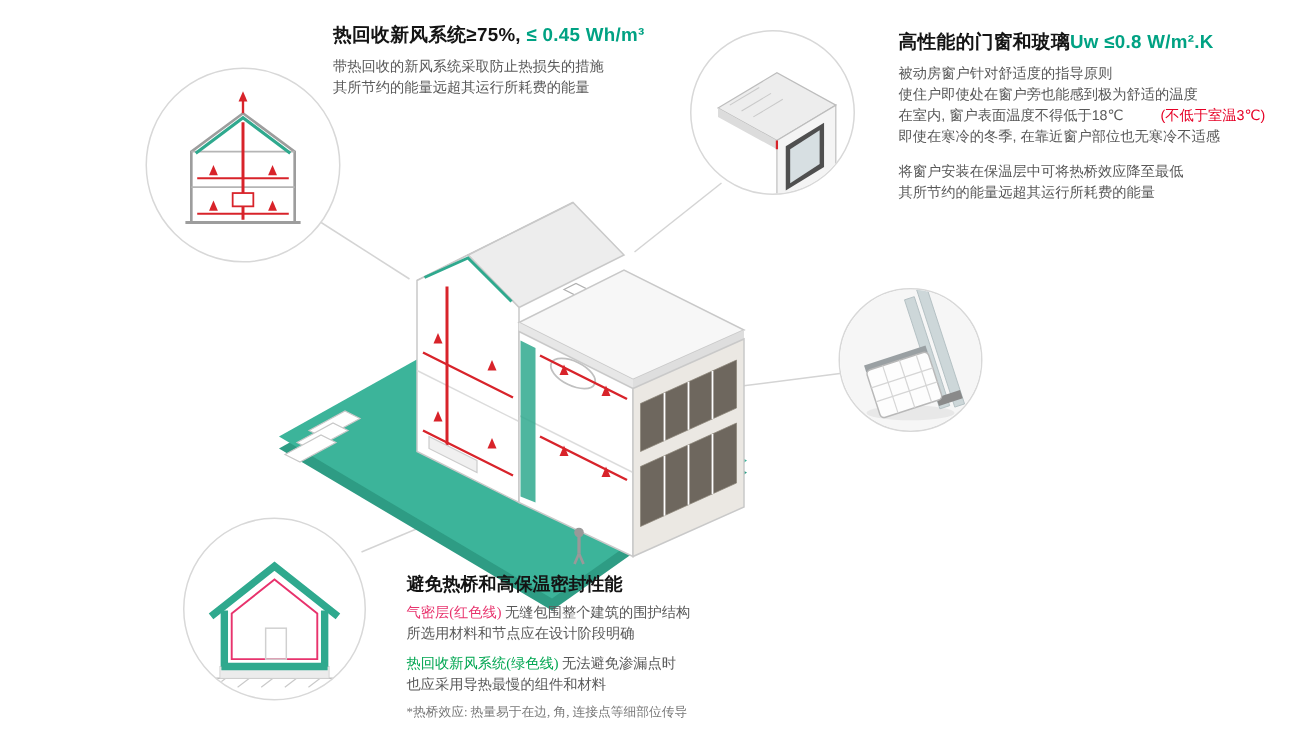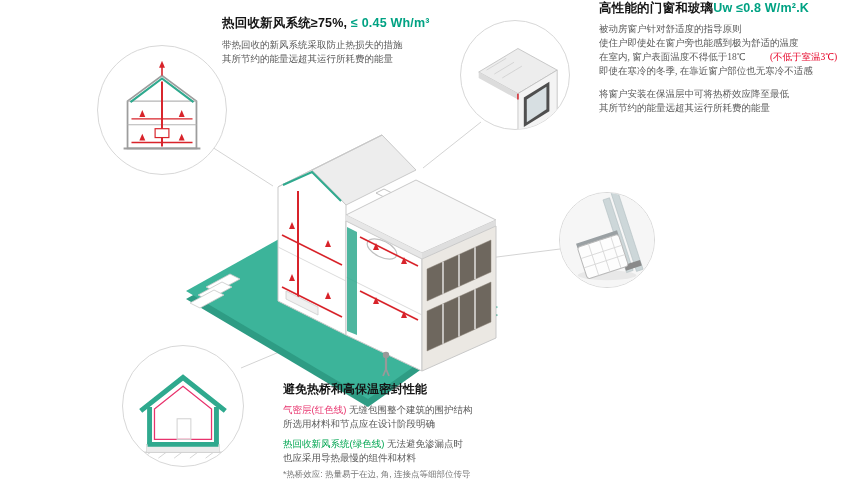--- a/index.html
+++ b/index.html
@@ -168,35 +168,35 @@
   </div>
 
   <div class="abs" style="left:207px;top:15px;">
     <div class="title"><span>热回收新风系统≥75%, </span><span class="accent">≤ 0.45 Wh/m³</span></div>
     <div class="body" style="margin-top:6px;">
       <div>带热回收的新风系统采取防止热损失的措施</div>
       <div>其所节约的能量远超其运行所耗费的能量</div>
     </div>
   </div>
 
-  <div class="abs" style="left:584px;top:0;">
+  <div class="abs" style="left:584px;top:20px;">
     <div class="title"><span>高性能的门窗和玻璃</span><span class="accent">Uw ≤0.8 W/m².K</span></div>
-    <div class="body" style="margin-top:6px;font-family:Liberation Serif, serif;">
+    <div class="body" style="margin-top:6px;">
       <div>被动房窗户针对舒适度的指导原则</div>
       <div>使住户即使处在窗户旁也能感到极为舒适的温度</div>
       <div><span>在室内, 窗户表面温度不得低于18℃ </span><span class="red-note">(不低于室温3℃)</span></div>
       <div>即使在寒冷的冬季, 在靠近窗户部位也无寒冷不适感</div>
       <div class="spacer10"></div>
       <div>将窗户安装在保温层中可将热桥效应降至最低</div>
       <div>其所节约的能量远超其运行所耗费的能量</div>
     </div>
   </div>
 
 
-  <div class="abs" style="left:268px;top:381px;">
+  <div class="abs" style="left:256px;top:381px;font-family:Liberation Serif, serif;">
     <div class="thermal-title">避免热桥和高保温密封性能</div>
     <div class="body">
       <div><span class="pink">气密层(红色线)</span><span> 无缝包围整个建筑的围护结构</span></div>
       <div>所选用材料和节点应在设计阶段明确</div>
       <div class="spacer6"></div>
       <div><span class="green">热回收新风系统(绿色线)</span><span> 无法避免渗漏点时</span></div>
       <div>也应采用导热最慢的组件和材料</div>
       <div class="footnote">*热桥效应: 热量易于在边, 角, 连接点等细部位传导</div>
     </div>
   </div>

